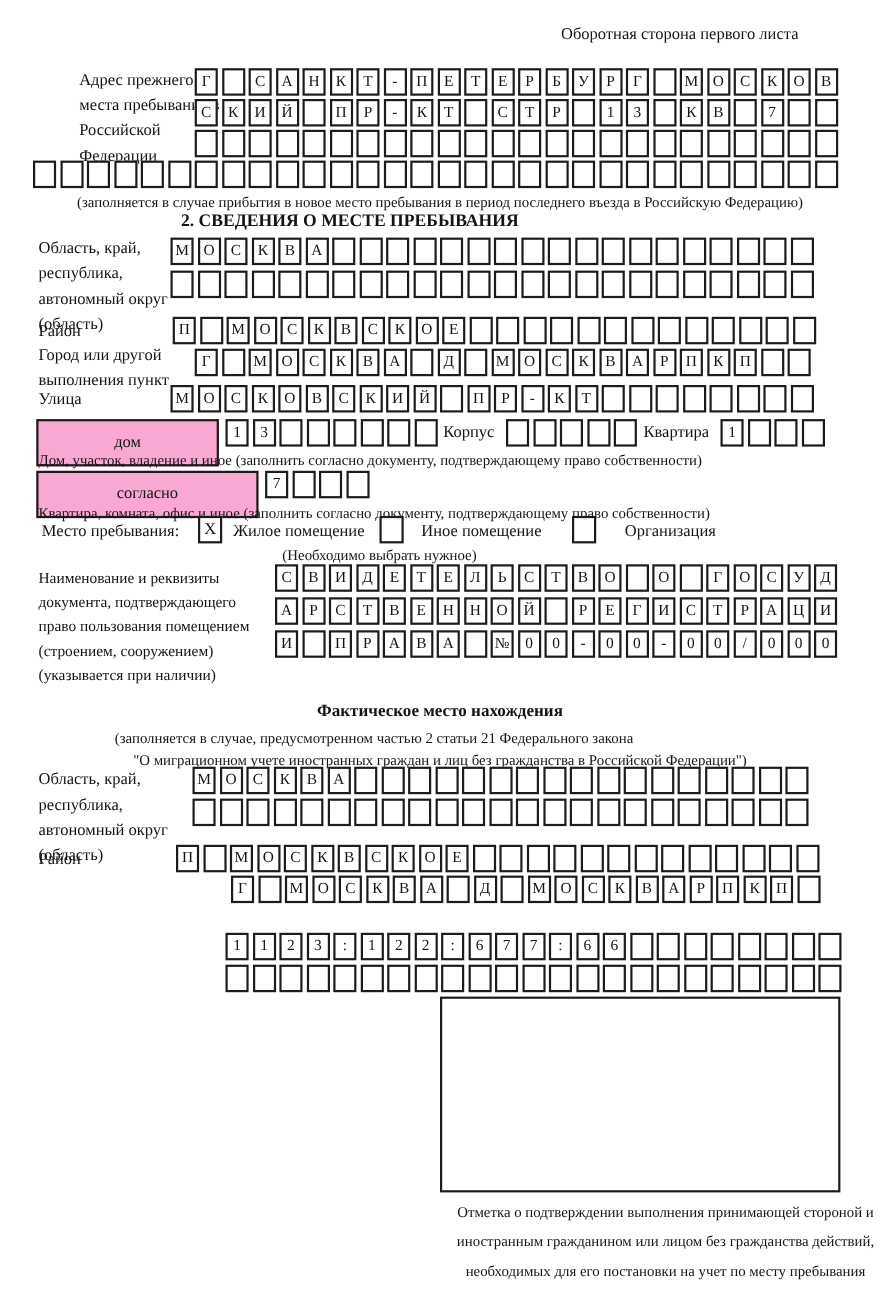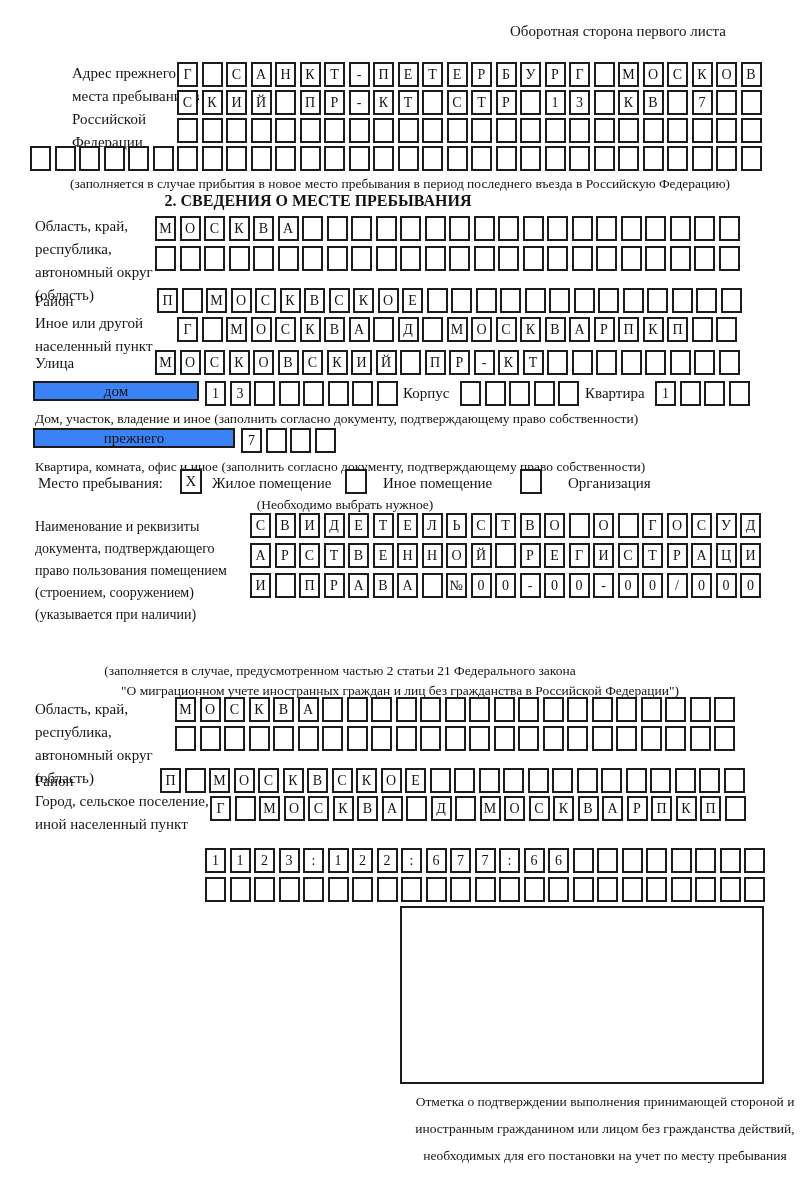--- a/index.html
+++ b/index.html
@@ -13,21 +13,21 @@
   .center { text-align: center; }
   .bold { font-weight: bold; }
   .cellrow { display: flex; gap: 3.5px; }
   .cell {
     flex: 0 0 21px; width: 21px; height: 25px;
     border: 2px solid #1c1c1c; background: #fff;
     display: flex; align-items: center; justify-content: center;
     font-size: 14px; line-height: 1;
   }
   .labelbox {
-    border: 2px solid #1c1c1c; height: 20px; background: #3b82f6;
+    border: 2px solid #1c1c1c; height: 43px; background: #f9a8d4;
     display: flex; align-items: center; justify-content: center;
     font-size: 15px;
   }
   .checkbox {
     width: 22px; height: 25px; border: 2px solid #1c1c1c; background: #fff;
     display: flex; align-items: center; justify-content: center; font-size: 15px;
   }
   .stampbox { border: 2px solid #1c1c1c; background: #fff; }
 </style>
 </head>
@@ -227,21 +227,21 @@
       <span class="cell"></span>
       <span class="cell"></span>
       <span class="cell"></span>
       <span class="cell"></span>
       <span class="cell"></span>
       <span class="cell"></span>
       <span class="cell"></span>
       <span class="cell"></span>
     </div>
 
-  <div class="abs lbl" style="left:35px; top:312px; width:145px;">Иное или другой населенный пункт</div>
+  <div class="abs lbl" style="left:35px; top:312px; width:145px;">Город или другой выполнения пункт</div>
   <div class="abs cellrow" style="left:177px; top:317px;">
       <span class="cell">Г</span>
       <span class="cell"></span>
       <span class="cell">М</span>
       <span class="cell">О</span>
       <span class="cell">С</span>
       <span class="cell">К</span>
       <span class="cell">В</span>
       <span class="cell">А</span>
       <span class="cell"></span>
@@ -310,21 +310,21 @@
     </div>
   <div class="abs lbl" style="left:585px; top:382px;">Квартира</div>
   <div class="abs cellrow" style="left:655px; top:381px;">
       <span class="cell">1</span>
       <span class="cell"></span>
       <span class="cell"></span>
       <span class="cell"></span>
     </div>
   <div class="abs cap" style="left:35px; top:410px; width:740px;">Дом, участок, владение и иное (заполнить согласно документу, подтверждающему право собственности)</div>
 
-  <div class="abs labelbox" style="left:33px; top:428px; width:202px;">прежнего</div>
+  <div class="abs labelbox" style="left:33px; top:428px; width:202px;">согласно</div>
   <div class="abs cellrow" style="left:241px; top:428px;">
       <span class="cell">7</span>
       <span class="cell"></span>
       <span class="cell"></span>
       <span class="cell"></span>
     </div>
   <div class="abs cap" style="left:35px; top:458px; width:740px;">Квартира, комната, офис и иное (заполнить согласно документу, подтверждающему право собственности)</div>
 
   <div class="abs lbl" style="left:38px; top:472px;">Место пребывания:</div>
   <div class="abs checkbox" style="left:180px; top:469px;">X</div>
@@ -399,20 +399,21 @@
       <span class="cell">0</span>
       <span class="cell">-</span>
       <span class="cell">0</span>
       <span class="cell">0</span>
       <span class="cell">/</span>
       <span class="cell">0</span>
       <span class="cell">0</span>
       <span class="cell">0</span>
     </div>
 
+  <div class="abs bold center" style="left:0; top:638px; width:800px; font-size:15.5px;">Фактическое место нахождения</div>
   <div class="abs cap center" style="left:0; top:662px; width:680px;">(заполняется в случае, предусмотренном частью 2 статьи 21 Федерального закона</div>
   <div class="abs cap center" style="left:0; top:682px; width:800px;">"О миграционном учете иностранных граждан и лиц без гражданства в Российской Федерации")</div>
 
   <div class="abs lbl" style="left:35px; top:698px; width:150px;">Область, край, республика, автономный округ (область)</div>
   <div class="abs cellrow" style="left:175px; top:697px;">
       <span class="cell">М</span>
       <span class="cell">О</span>
       <span class="cell">С</span>
       <span class="cell">К</span>
       <span class="cell">В</span>
@@ -482,21 +483,20 @@
       <span class="cell"></span>
       <span class="cell"></span>
       <span class="cell"></span>
       <span class="cell"></span>
       <span class="cell"></span>
       <span class="cell"></span>
       <span class="cell"></span>
       <span class="cell"></span>
     </div>
 
-  <div class="abs lbl" style="left:35px; top:790px; width:195px;">Город, сельское поселение, иной населенный пункт</div>
   <div class="abs cellrow" style="left:210px; top:796px;">
       <span class="cell">Г</span>
       <span class="cell"></span>
       <span class="cell">М</span>
       <span class="cell">О</span>
       <span class="cell">С</span>
       <span class="cell">К</span>
       <span class="cell">В</span>
       <span class="cell">А</span>
       <span class="cell"></span>

